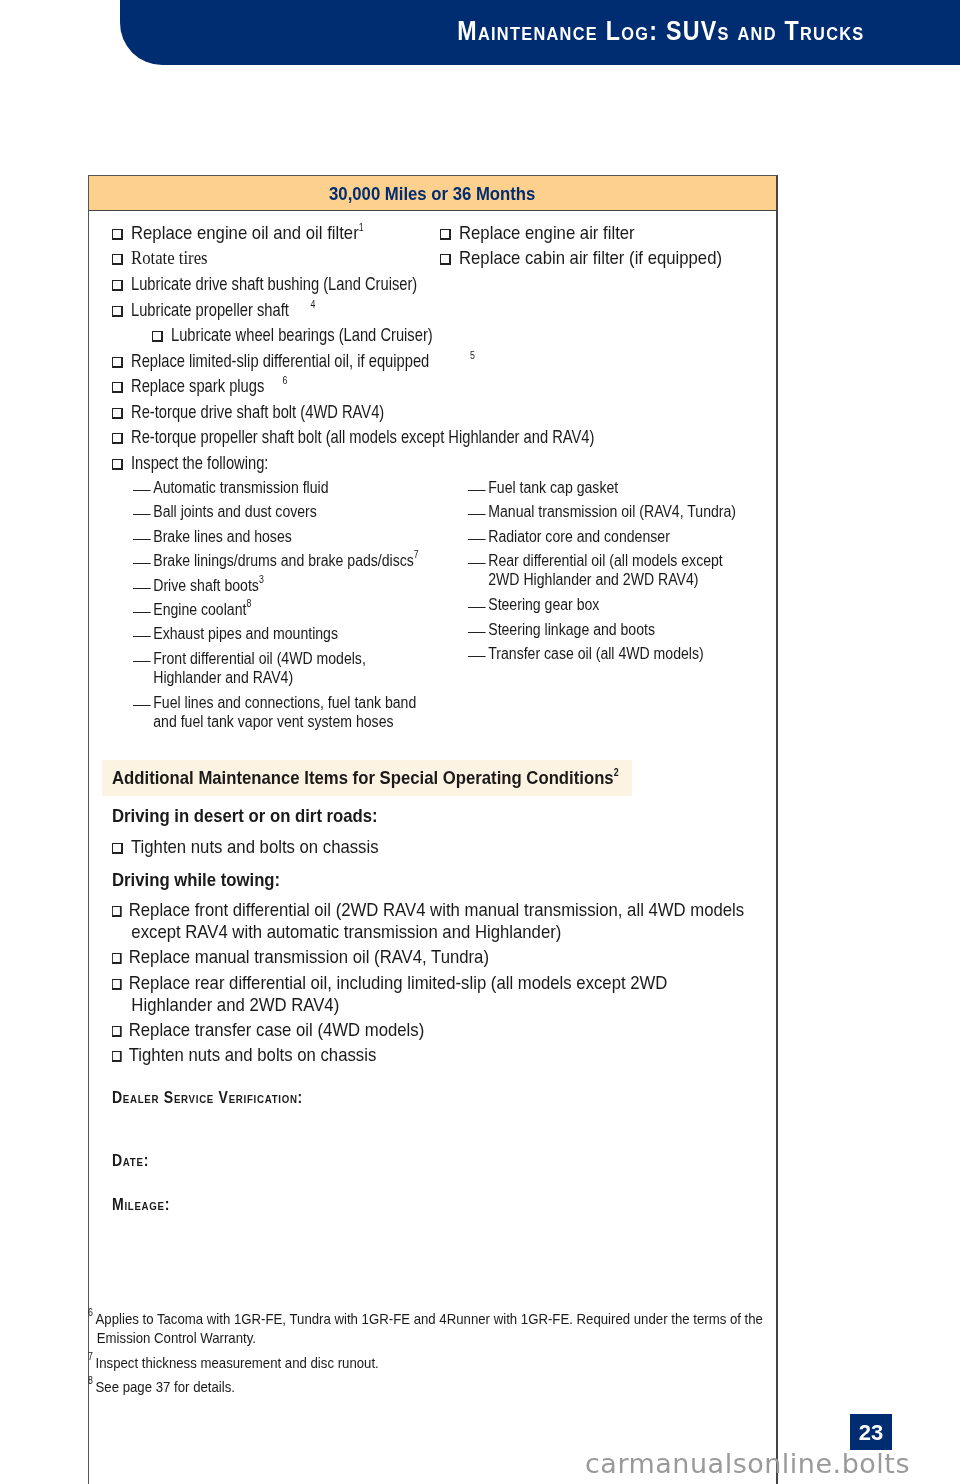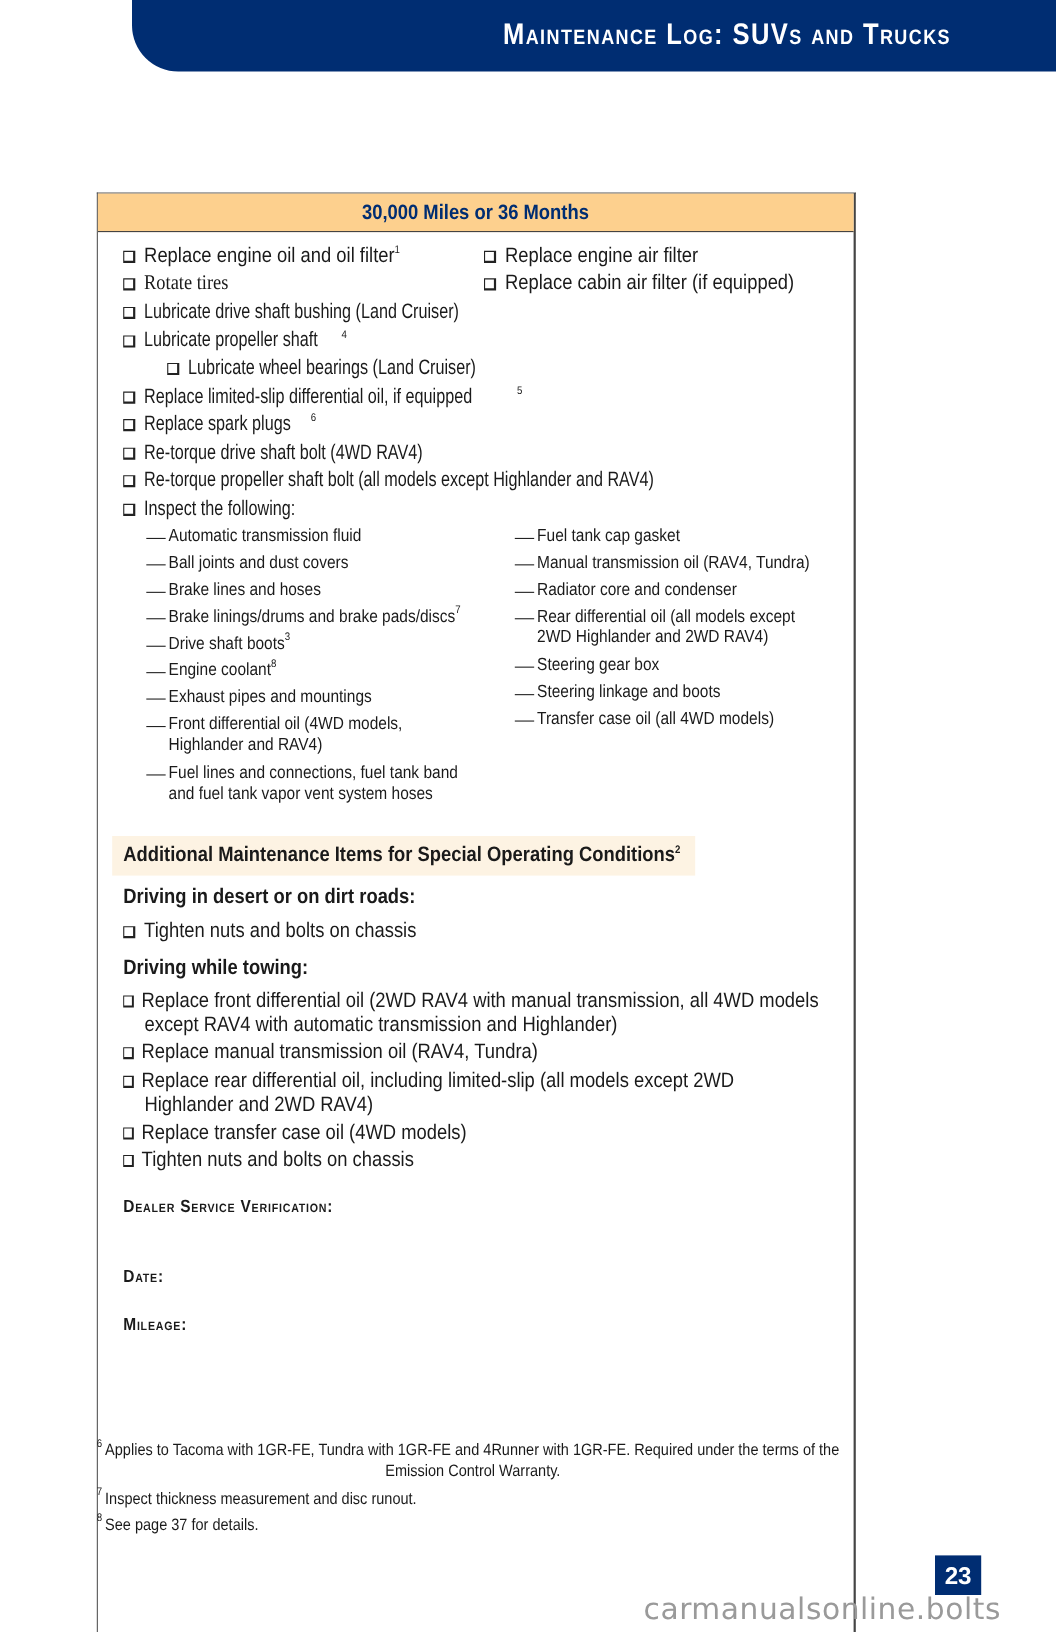--- a/index.html
+++ b/index.html
@@ -103,19 +103,19 @@
     <div class="row" style="left: 112px; top: 971.5px;"><span class="cond"><span class="box"></span><span>Replace rear differential oil, including limited-slip (all models except 2WD</span></span><span class="cond wrap2" style="padding-left: 22px;">Highlander and 2WD RAV4)</span></div>
     <div class="row" style="left: 112px; top: 1018.5px;"><span class="cond"><span class="box"></span><span>Replace transfer case oil (4WD models)</span></span></div>
     <div class="row" style="left: 112px; top: 1044px;"><span class="cond"><span class="box"></span><span>Tighten nuts and bolts on chassis</span></span></div>
   </div>
 
 <div class="dealer" style="top:1089px;"><span class="cond">Dealer Service Verification:</span></div>
 <div class="dealer" style="top:1152px;"><span class="cond">Date:</span></div>
 <div class="dealer" style="top:1196px;"><span class="cond">Mileage:</span></div>
 
 <div id="footnotes">
-    <div class="foot" style="top: 1309px; text-align: center;"><span class="cond"><sup>6</sup><span style="margin-left: 3px;">Applies to Tacoma with 1GR-FE, Tundra with 1GR-FE and 4Runner with 1GR-FE. Required under the terms of the</span></span><span class="cond wrap2" style="padding-left: 10px;">Emission Control Warranty.</span></div>
+    <div class="foot" style="top: 1309px;"><span class="cond"><sup>6</sup><span style="margin-left: 3px;">Applies to Tacoma with 1GR-FE, Tundra with 1GR-FE and 4Runner with 1GR-FE. Required under the terms of the</span></span><span class="cond wrap2" style="padding-left: 10px;">Emission Control Warranty.</span></div>
     <div class="foot" style="top: 1353px;"><span class="cond"><sup>7</sup><span style="margin-left: 3px;">Inspect thickness measurement and disc runout.</span></span></div>
     <div class="foot" style="top: 1377px;"><span class="cond"><sup>8</sup><span style="margin-left: 3px;">See page 37 for details.</span></span></div>
   </div>
 
 <div class="page-num">23</div>
 <div class="watermark">carmanualsonline.bolts</div>
 
 </body></html>

